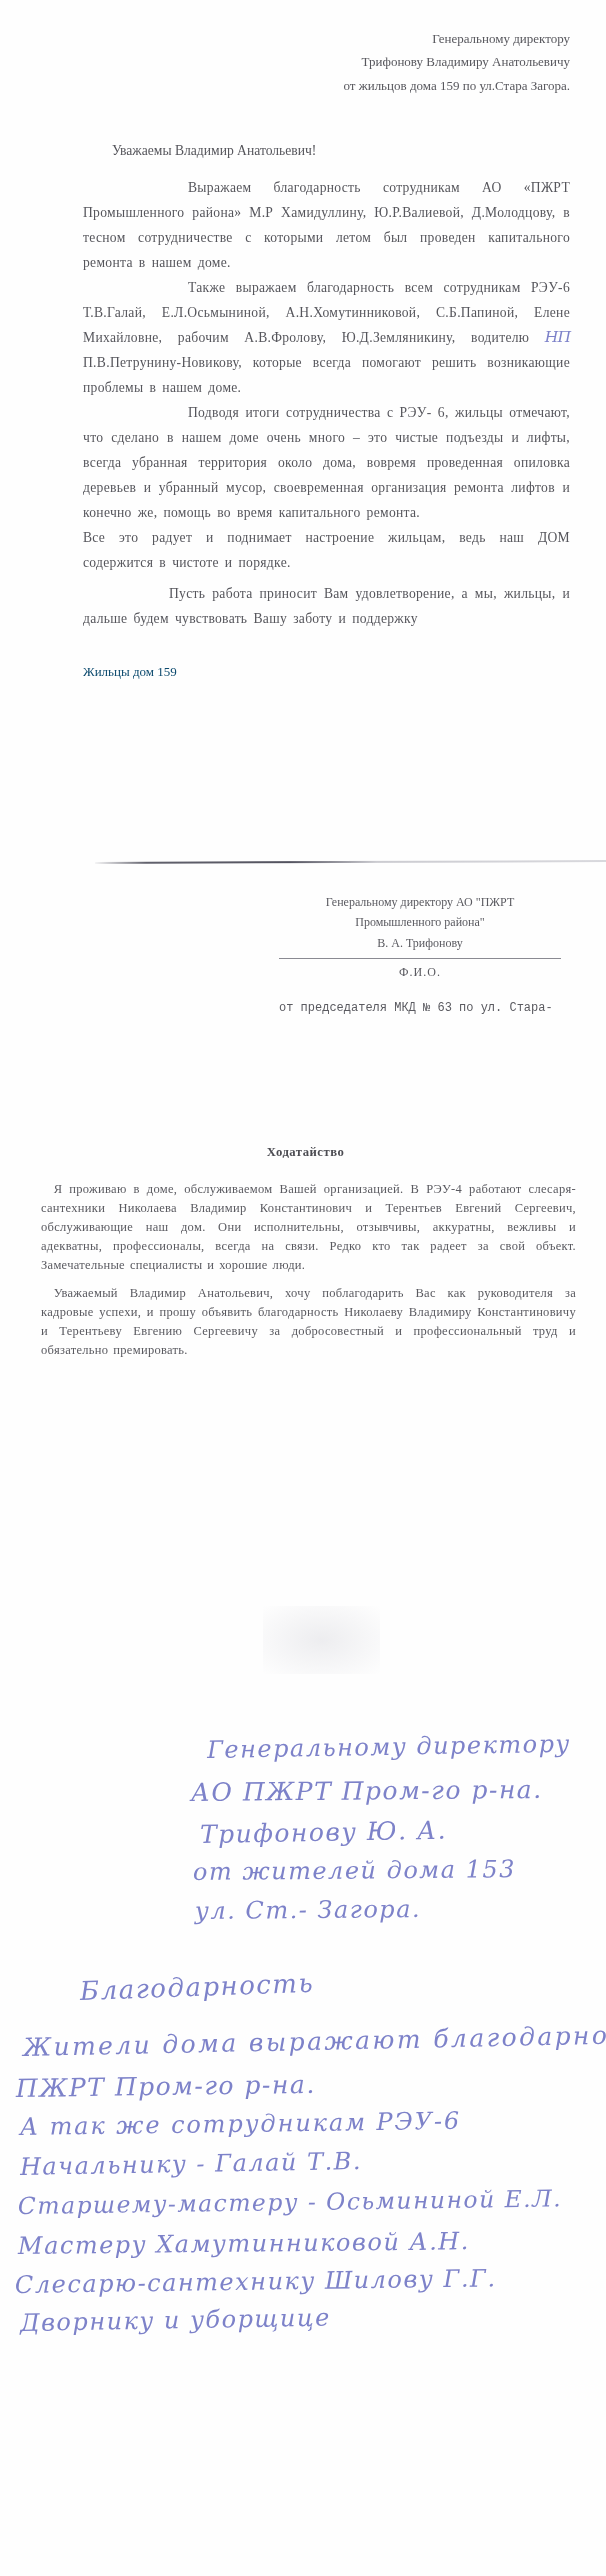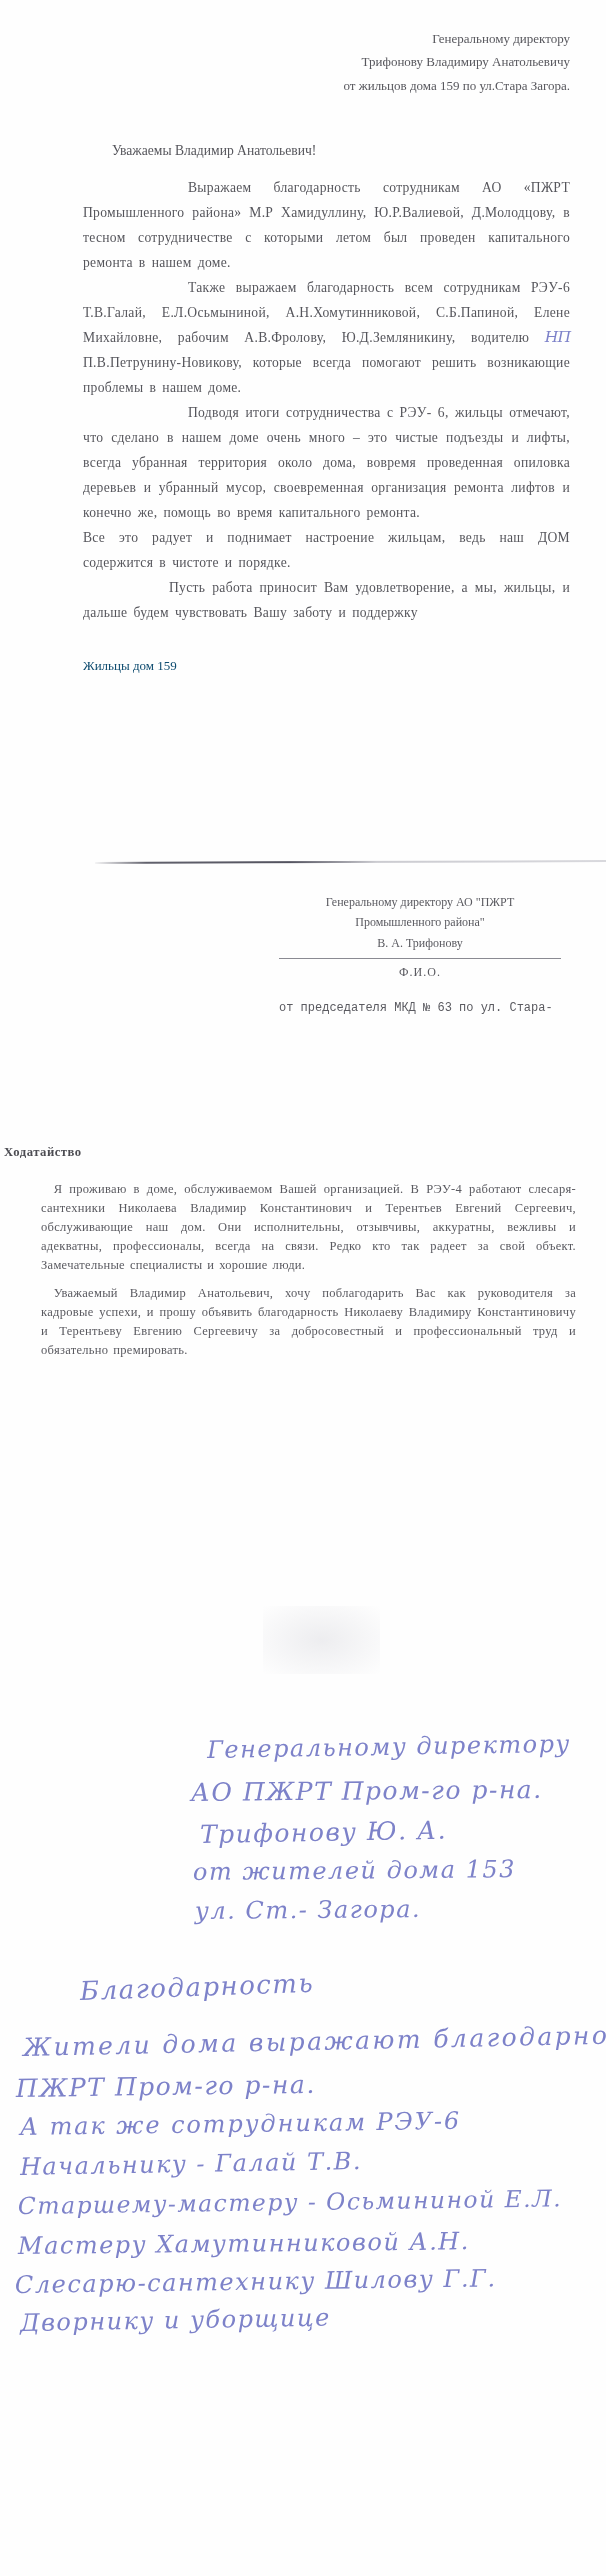--- a/index.html
+++ b/index.html
@@ -34,21 +34,21 @@
     margin: 0;
     margin-top: 13.6px;
     text-align: justify;
     font-size: 13.6px;
     line-height: 25px;
     letter-spacing: 0.3px;
     word-spacing: 2.4px;
     color: #56565c;
   }
   .ind-lg { text-indent: 105px; margin-top: 0; }
-  .ind-md { text-indent: 86px; margin-top: 0; }
+  .ind-md { text-indent: 86px; margin-top: 6px; }
   .no-ind { text-indent: 0; margin-top: 0; }
   .l1-signature {
     margin-top: 33px;
     font-size: 13px;
     color: #0c4a6e;
   }
   .hand-mark {
     font-family: "DejaVu Serif", serif;
     font-style: italic;
     color: #7d82c9;
@@ -83,20 +83,21 @@
   .l2-rule {
     border: none;
     border-top: 1px solid #8a8a92;
     margin: 4.9px 0 2.9px 0;
   }
   .l2-fio { text-align: center; letter-spacing: 1px; }
   .l2-from { margin-top: 13.6px; line-height: 25px; font-family: Liberation Mono, monospace; }
   .l2-title {
     position: absolute;
     top: 1145px; left: 4px; right: 0;
+    text-align: center;
     font-weight: bold;
     font-size: 12.7px;
     letter-spacing: 0.5px;
     color: #4c4c52;
   }
   .l2-body {
     position: absolute;
     top: 1180px; left: 41px; right: 31px;
   }
   .l2-para {

